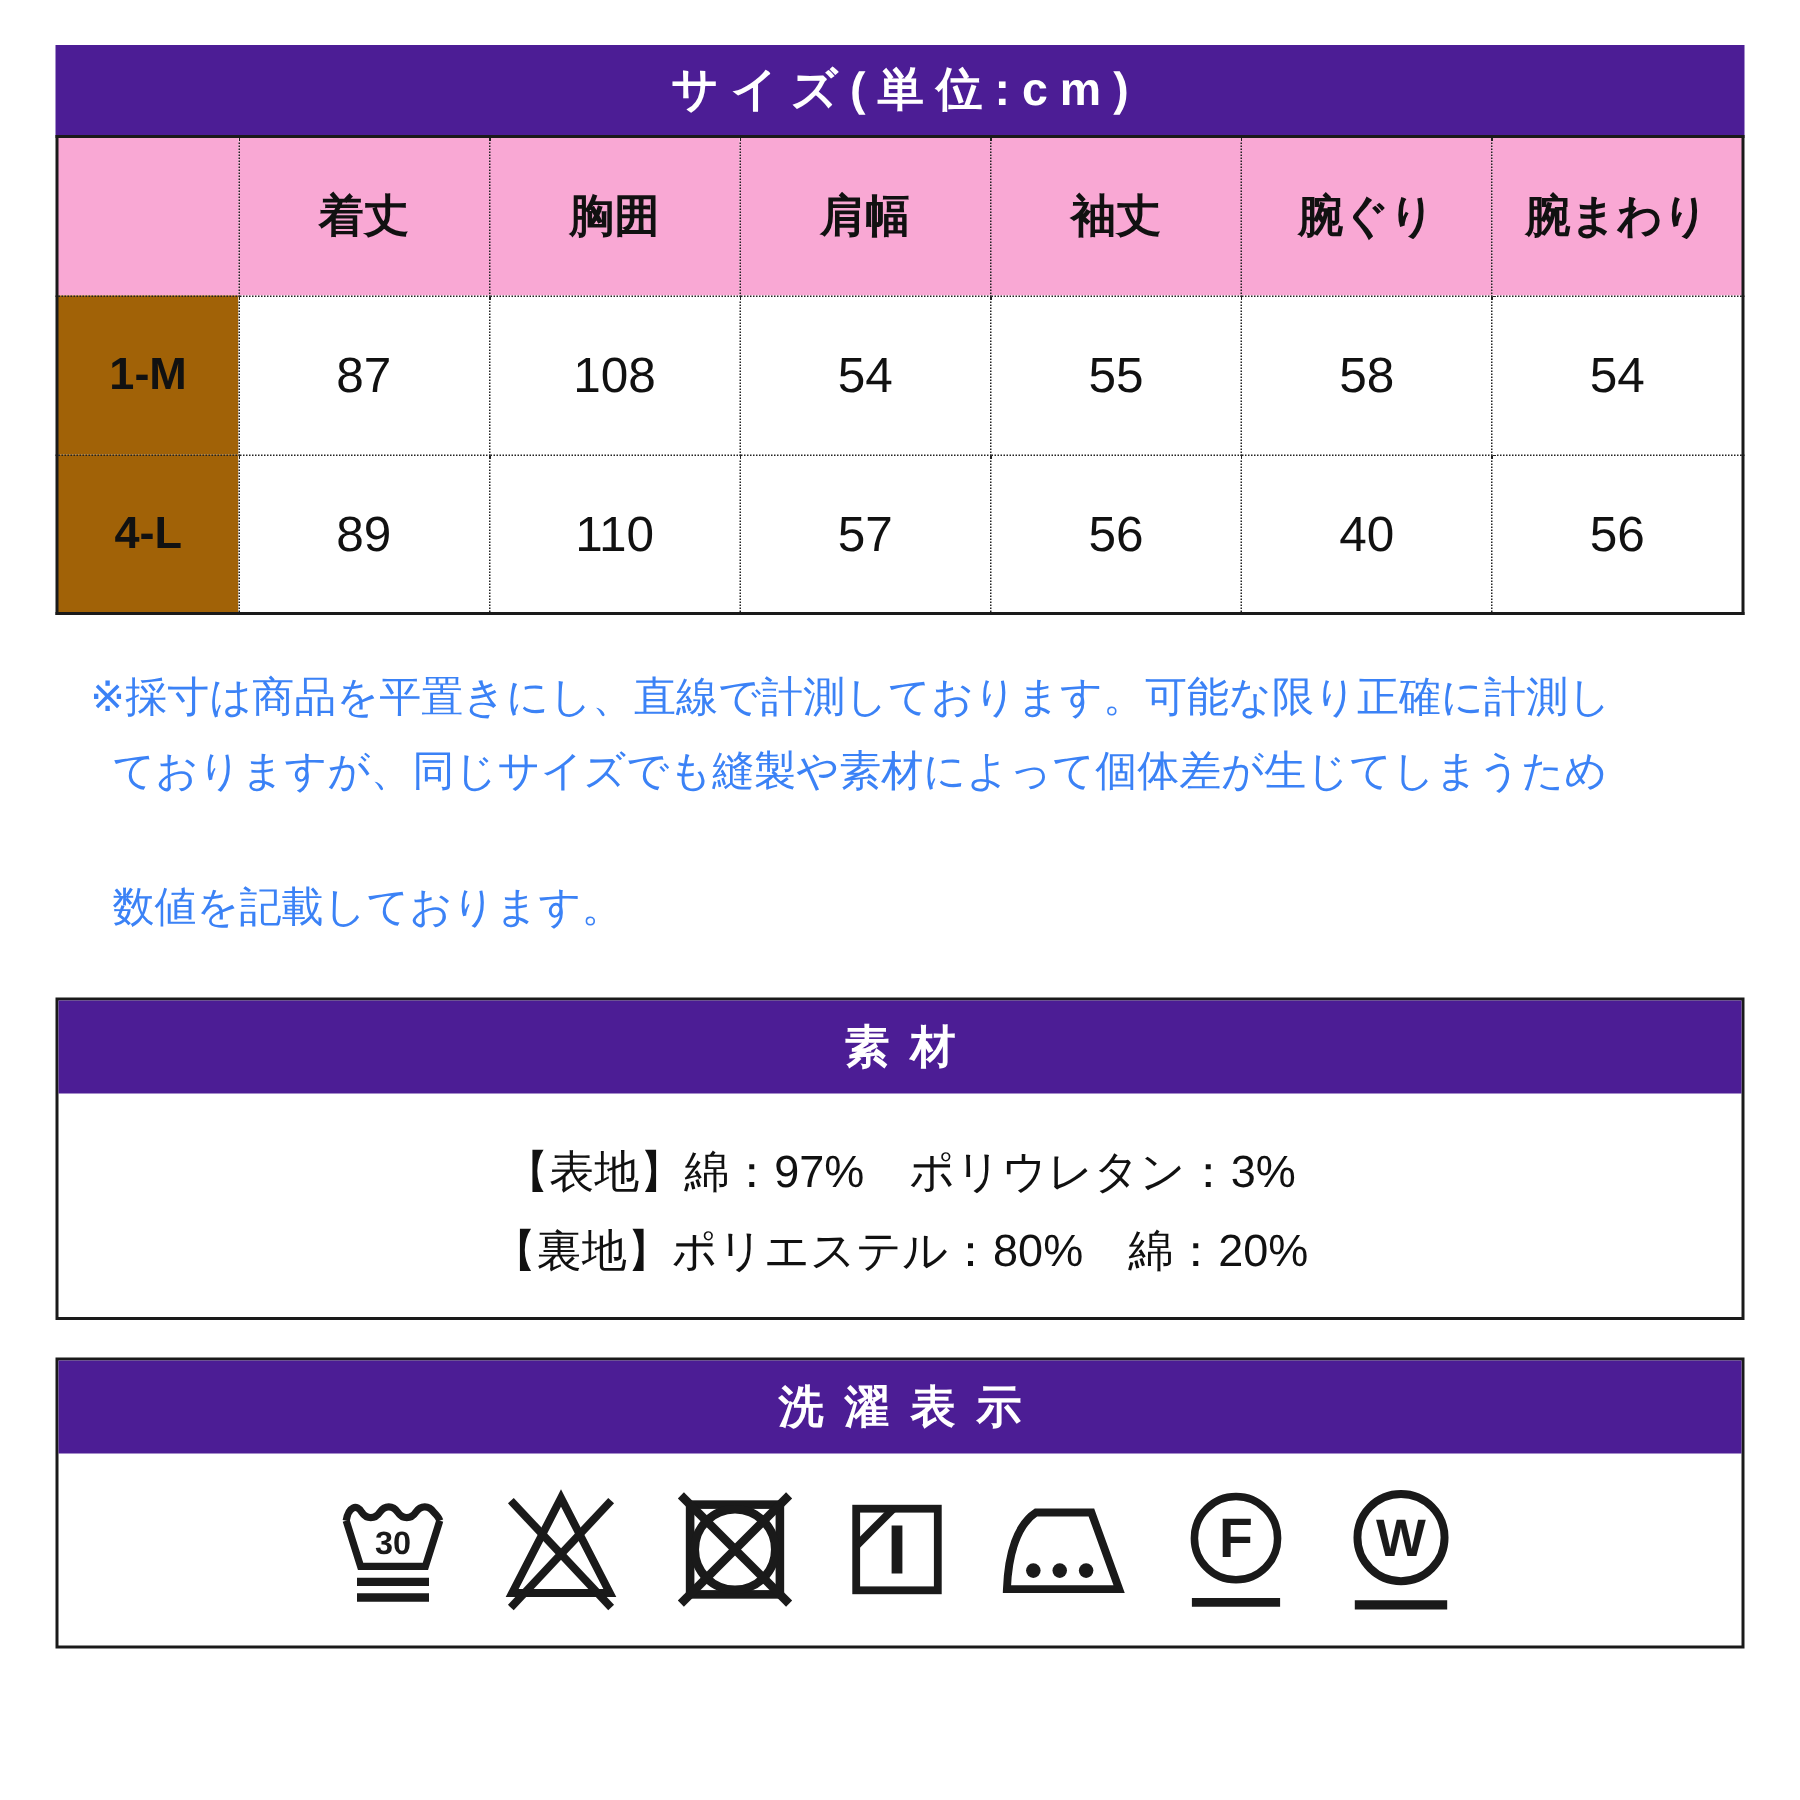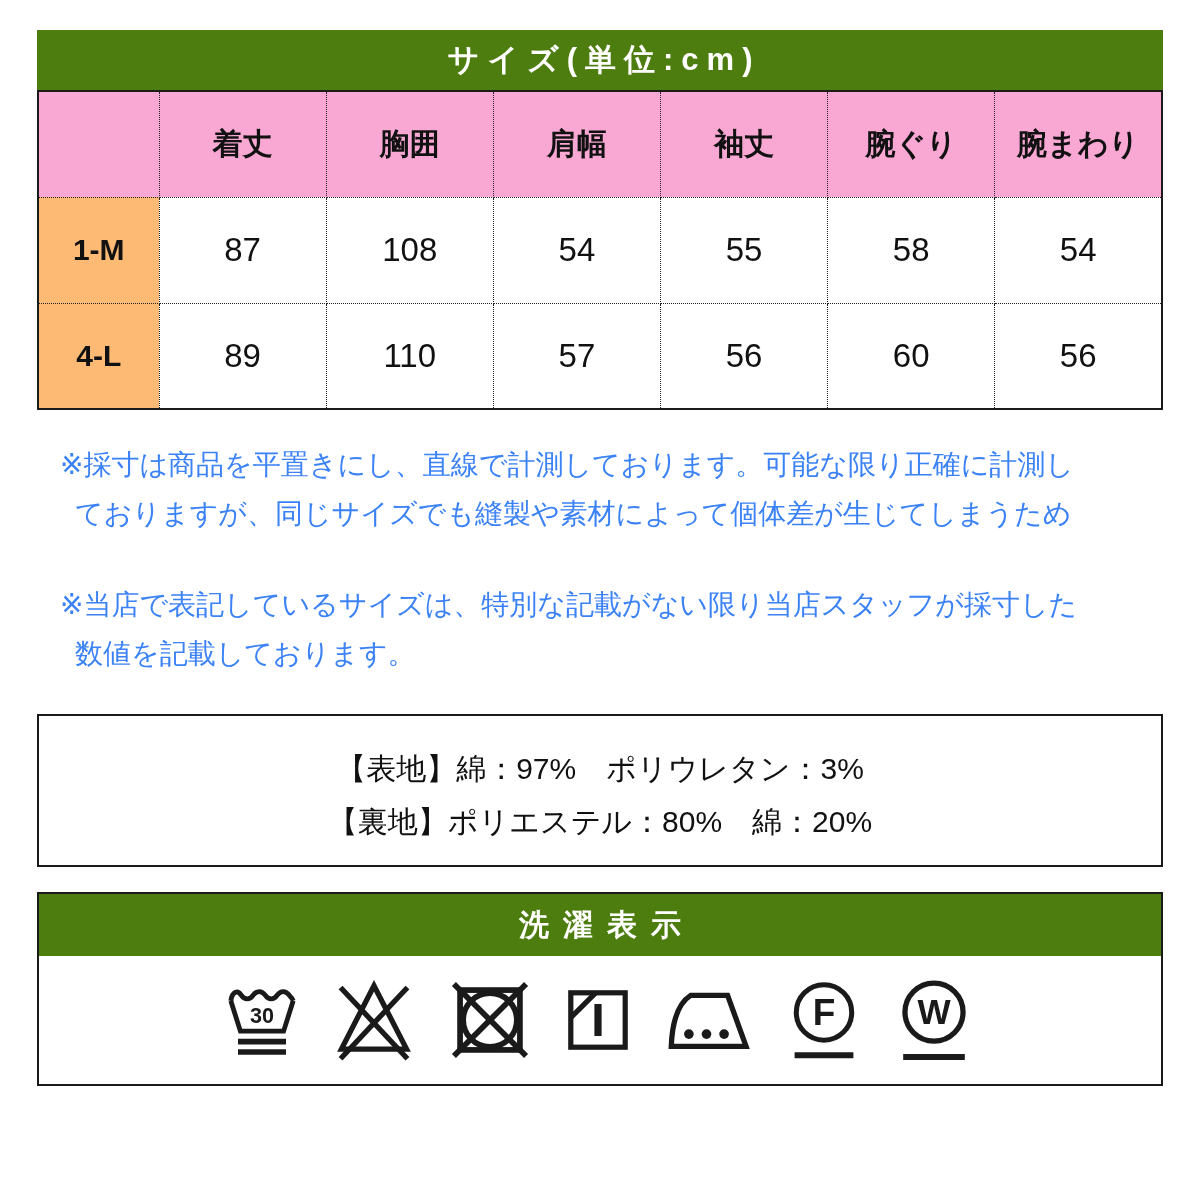--- a/index.html
+++ b/index.html
@@ -6,38 +6,38 @@
   html,body { background:#fff; }
   body {
     width:1200px; height:1200px;
     font-family:"Liberation Sans","DejaVu Sans",sans-serif;
     color:#111;
   }
   .page { width:1200px; height:1200px; padding:30px 37px 0 37px; background:#fff; }
 
   
   .bar {
-    background:#4d7c0f; color:#fff; font-weight:bold;
+    background:#4c1d95; color:#fff; font-weight:bold;
     display:flex; align-items:center; justify-content:center;
   }
   .bar-size  { height:60px; font-size:31px; letter-spacing:8px;  text-indent:8px; }
   .bar-small { height:62px; font-size:30px; letter-spacing:14px; text-indent:14px; }
 
   
   table.size {
     width:100%; border-collapse:collapse; table-layout:fixed;
     border:2px solid #1a1a1a;
   }
   table.size th, table.size td {
     border:1px dotted #222; text-align:center; vertical-align:middle;
   }
   table.size thead tr { height:106px; }
   table.size tbody tr { height:106px; }
   table.size thead th { background:#f9a8d4; font-size:30px; font-weight:bold; }
-  table.size td.rowlabel { background:#fdba74; font-size:30px; font-weight:bold; }
+  table.size td.rowlabel { background:#a16207; font-size:30px; font-weight:bold; }
   table.size td.val { background:#fff; font-size:33px; font-weight:normal;text-align:center; }
 
   
   .note { margin:34px 0 0 23px; font-size:28px; line-height:49px; color:#3b82f6; }
   .note .ln-first { padding-left:0; }
   .note .ln-cont  { padding-left:15px; }
   .note-gap { margin-top:42px; }
 
   
   .boxed { border:2px solid #1a1a1a; }
@@ -94,38 +94,40 @@
           <td class="val">55</td>
           <td class="val">58</td>
           <td class="val">54</td>
         </tr>
         <tr>
           <td class="rowlabel">4-L</td>
           <td class="val">89</td>
           <td class="val">110</td>
           <td class="val">57</td>
           <td class="val">56</td>
-          <td class="val">60</td>
+          <td class="val">40</td>
           <td class="val">56</td>
         </tr>
       </tbody>
     </table>
   </div>
 
   <div class="note mt-note1">
     <div class="ln-first">※採寸は商品を平置きにし、直線で計測しております。可能な限り正確に計測し</div>
     <div class="ln-cont">ておりますが、同じサイズでも縫製や素材によって個体差が生じてしまうため</div>
   </div>
 
   <div class="note note-gap">
-    <div class="ln-first">※当店で表記しているサイズは、特別な記載がない限り当店スタッフが採寸した</div>
     <div class="ln-cont">数値を記載しております。</div>
   </div>
 
   <div class="boxed mt-material">
+    <div class="bar bar-small">
+      <span>素材</span>
+    </div>
     <div class="material-body">
       <div class="material-line">【表地】綿：97%　ポリウレタン：3%</div>
       <div class="material-line">【裏地】ポリエステル：80%　綿：20%</div>
     </div>
   </div>
 
   <div class="boxed mt-laundry">
     <div class="bar bar-small">
       <span>洗濯表示</span>
     </div>

